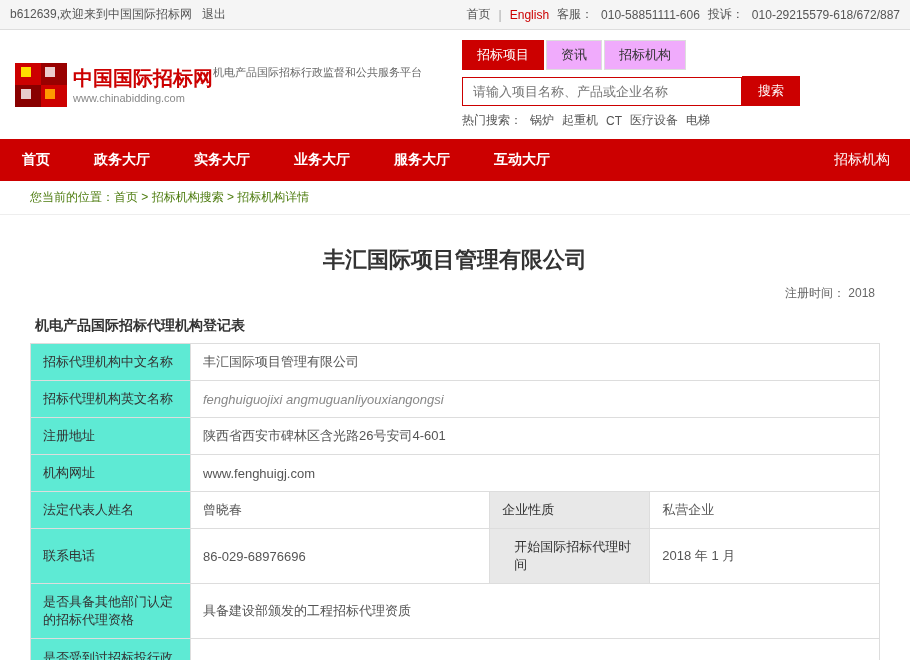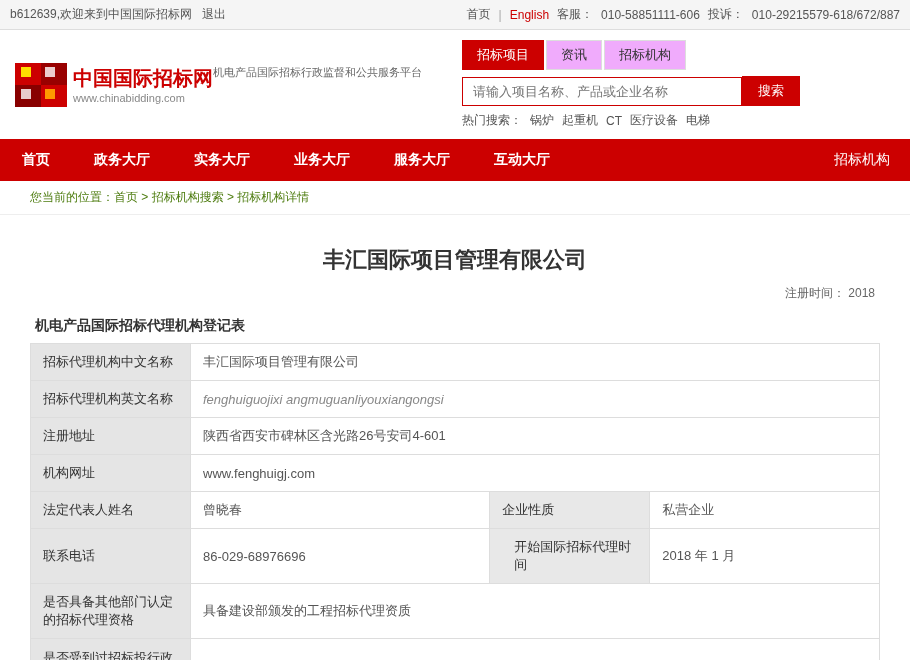--- a/index.html
+++ b/index.html
@@ -141,21 +141,21 @@
       margin-bottom: 15px;
     }
     .info-table td {
       border: 1px solid #ddd;
       padding: 9px 12px;
       font-size: 13px;
       color: #333;
       vertical-align: middle;
     }
     .info-table .label-cell {
-      background: #e5e5e5;
+      background: #5eead4;
       color: #333;
       width: 160px;
       font-size: 13px;
     }
     .info-table .value-cell {
       color: #555;
     }
     .info-table .value-cell.url { color: #555; }
     .logo-flag {
       width: 52px;

